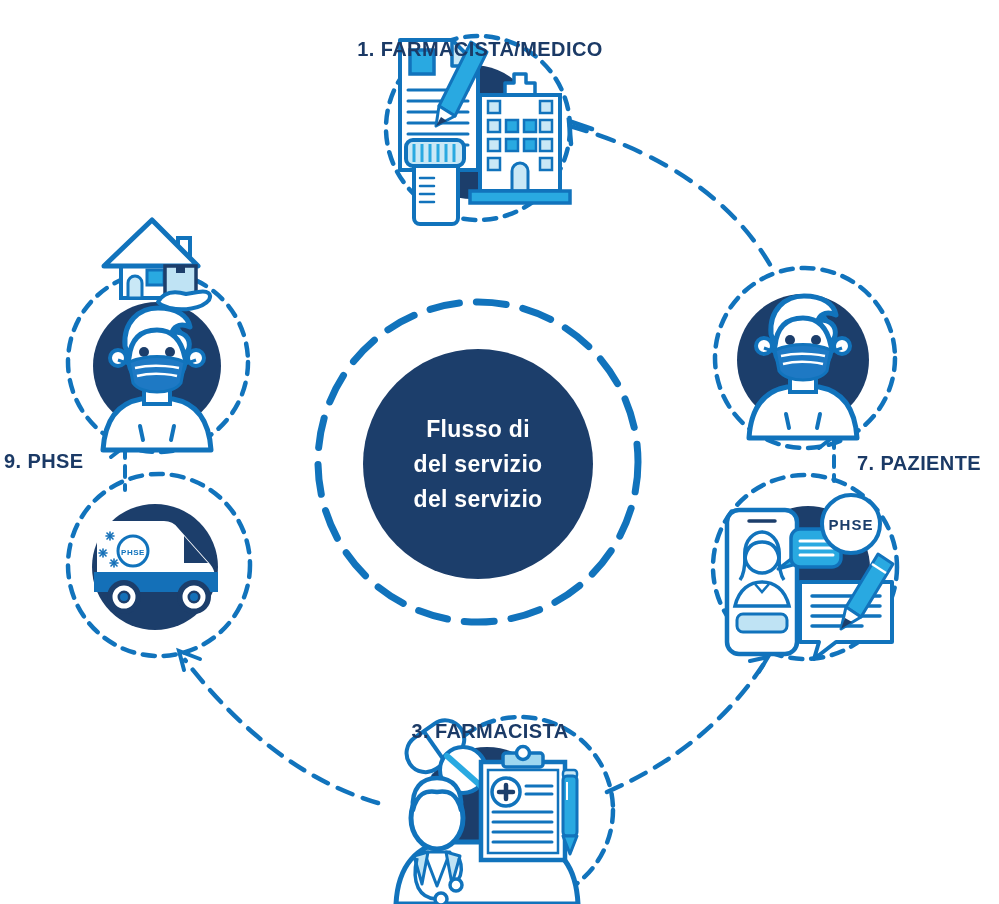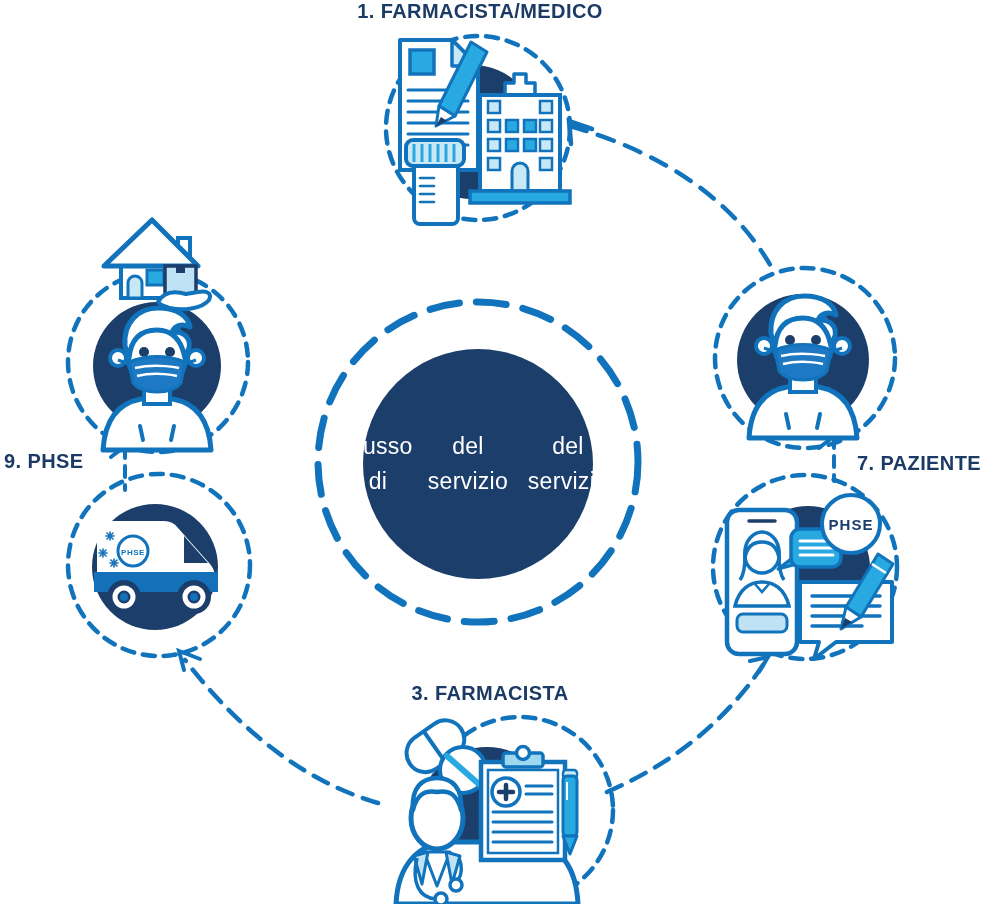--- a/index.html
+++ b/index.html
@@ -1,24 +1,24 @@
 <!DOCTYPE html>
 <html><head>
 <meta charset="utf-8">
 <style>
   html,body{margin:0;padding:0;background:#ffffff;}
   #stage{position:relative;width:999px;height:904px;background:#fff;overflow:hidden;
          font-family:"Liberation Sans",sans-serif;}
   #base-svg{position:absolute;left:0;top:0;z-index:1;}
   .label{position:absolute;z-index:3;font-weight:bold;color:#1B3A66;font-size:20px;
          letter-spacing:.4px;white-space:nowrap;}
-  .label.centered{text-align:center;}
+  .label.centered{text-align:center;margin-top:38px;}
   #center-text{position:absolute;z-index:3;left:338px;top:372px;width:280px;height:184px;
-               display:flex;flex-direction:row;justify-content:center;align-items:center;
-               color:#ffffff;font-weight:normal;font-size:23px;line-height:35px;letter-spacing:.3px;}
+               display:flex;flex-direction:column;justify-content:center;align-items:center;
+               color:#ffffff;font-weight:bold;font-size:23px;line-height:35px;letter-spacing:.3px;}
   #center-text span{display:block;text-align:center;}
   svg text{font-family:"Liberation Sans",sans-serif;font-weight:bold;}
 </style>
 </head>
 <body>
 
 <div id="stage">
 
 <svg id="base-svg" width="999" height="904" viewBox="0 0 999 904" xmlns="http://www.w3.org/2000/svg" xmlns:xlink="http://www.w3.org/1999/xlink">
   <defs>

